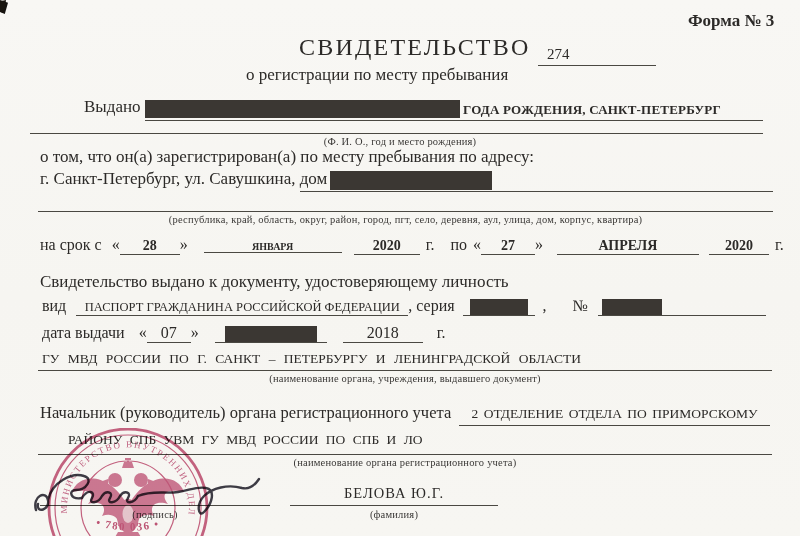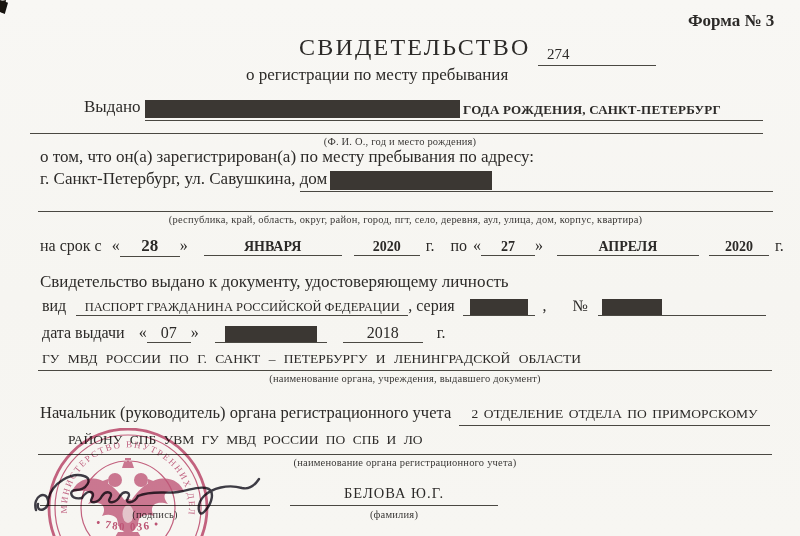--- a/index.html
+++ b/index.html
@@ -52,23 +52,23 @@
   <div class="abs body-txt" style="left:40px;top:147px;">о том, что он(а) зарегистрирован(а) по месту пребывания по адресу:</div>
   <div class="abs body-txt" style="left:40px;top:169px;">г. Санкт-Петербург, ул. Савушкина, дом</div>
   <div class="rule" style="left:300px;top:191px;width:473px;"></div>
   <div class="redact abs" style="left:330px;top:171px;width:162px;height:19px;"></div>
   <div class="rule" style="left:38px;top:211px;width:735px;"></div>
   <div class="cap" style="left:38px;top:214px;width:735px;">(республика, край, область, округ, район, город, пгт, село, деревня, аул, улица, дом, корпус, квартира)</div>
 
   <div class="row" style="left:40px;top:236px;font-size:16px;">
     <span style="margin-right:10px;">на срок с</span>
     <span>«</span>
-    <span class="cell bold" style="width:60px;font-size:17px;">28</span>
+    <span class="cell bold" style="width:60px;font-size:14px;">28</span>
     <span style="margin-right:16px;">»</span>
-    <span class="cell bold" style="width:138px;font-size:14px;">ЯНВАРЯ</span>
+    <span class="cell bold" style="width:138px;font-size:10px;">ЯНВАРЯ</span>
     <span class="cell bold" style="width:66px;font-size:14px;margin-left:12px;">2020</span>
     <span style="margin:0 16px 0 6px;">г.</span>
     <span style="margin-right:6px;text-align:right;">по</span>
     <span>«</span>
     <span class="cell bold" style="width:54px;font-size:14px;">27</span>
     <span style="margin-right:14px;">»</span>
     <span class="cell bold" style="width:142px;font-size:14px;">АПРЕЛЯ</span>
     <span class="cell bold" style="width:60px;font-size:14px;margin-left:10px;">2020</span>
     <span style="margin-left:6px;">г.</span>
   </div>

